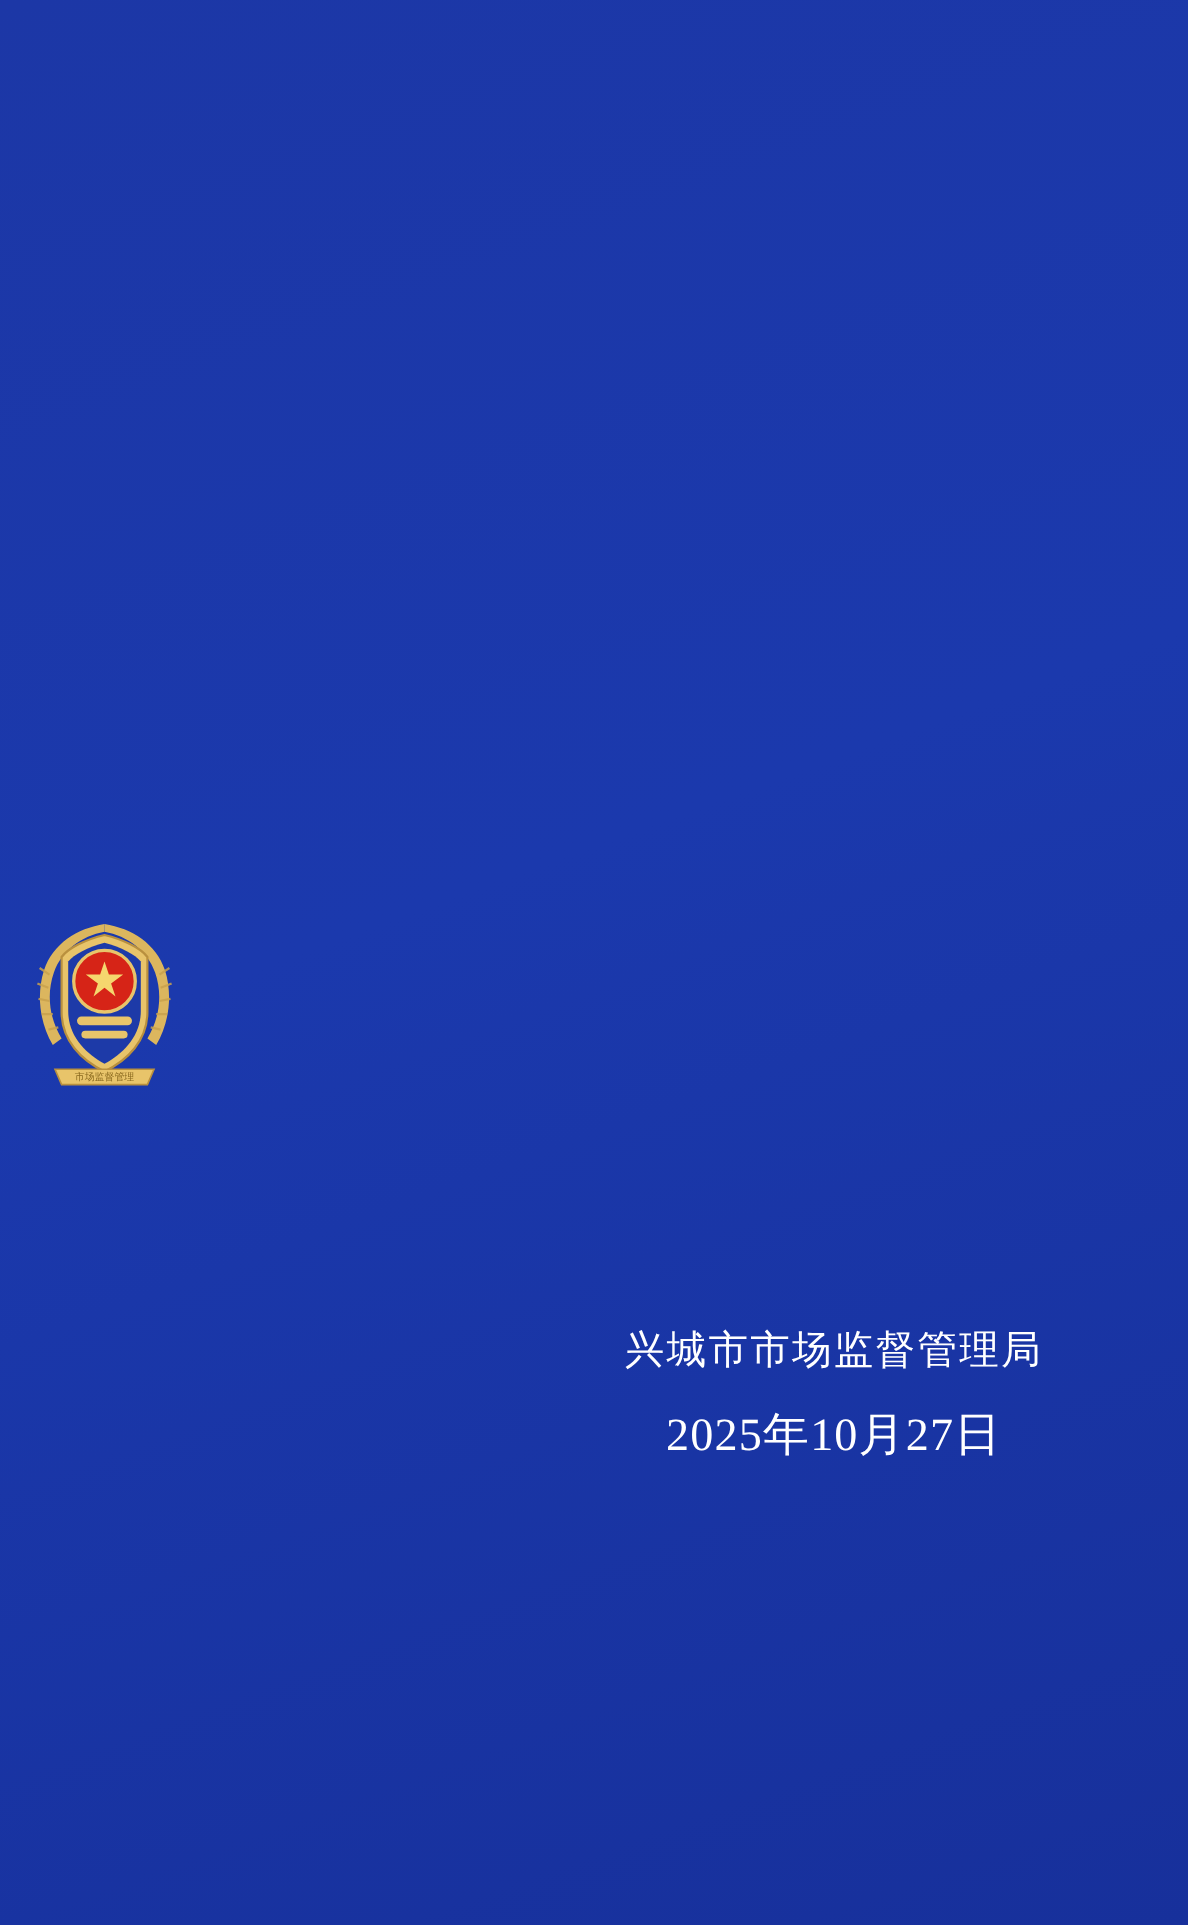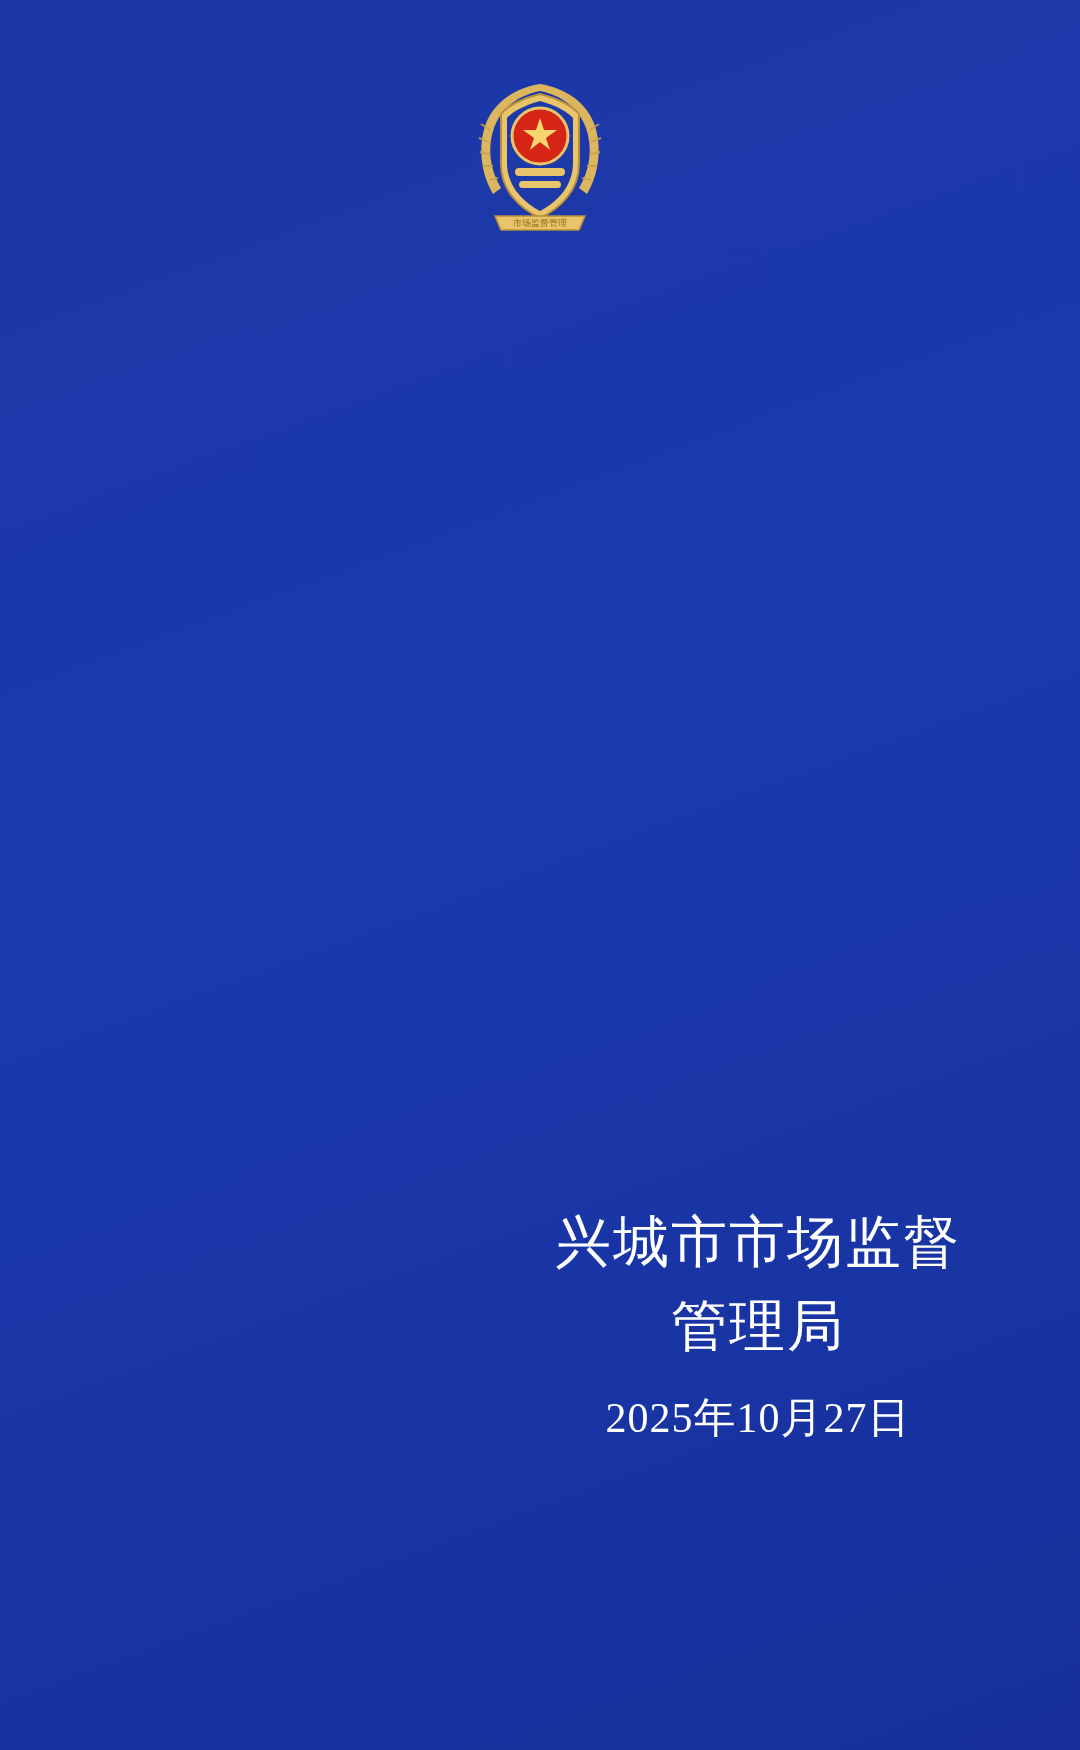--- a/index.html
+++ b/index.html
@@ -15,21 +15,21 @@
     overflow: hidden;
     position: relative;
   }
   .page {
     width: 1080px;
     height: 1750px;
     background: linear-gradient(160deg, #1c37a6 0%, #1b39ad 45%, #17309b 100%);
     box-sizing: border-box;
     position: relative;
     display: flex;
-    flex-direction: column;
+    flex-direction: row;
     align-items: center;
   }
 
   
   .emblem-wrap {
     margin-top: 68px;
     width: 190px;
     height: 170px;
     position: relative;
   }
@@ -65,21 +65,21 @@
 
   
   .sign-block {
     position: absolute;
     right: 112px;
     top: 1200px;
     text-align: center;
     width: 420px;
   }
   .sign-org {
-    font-size: 56px;
+    font-size: 36px;
     letter-spacing: 2px;
     line-height: 1.5;
   }
   .sign-date {
     font-size: 42px;
     margin-top: 22px;
     letter-spacing: 1px;
     text-align: center;
   }
 </style>

